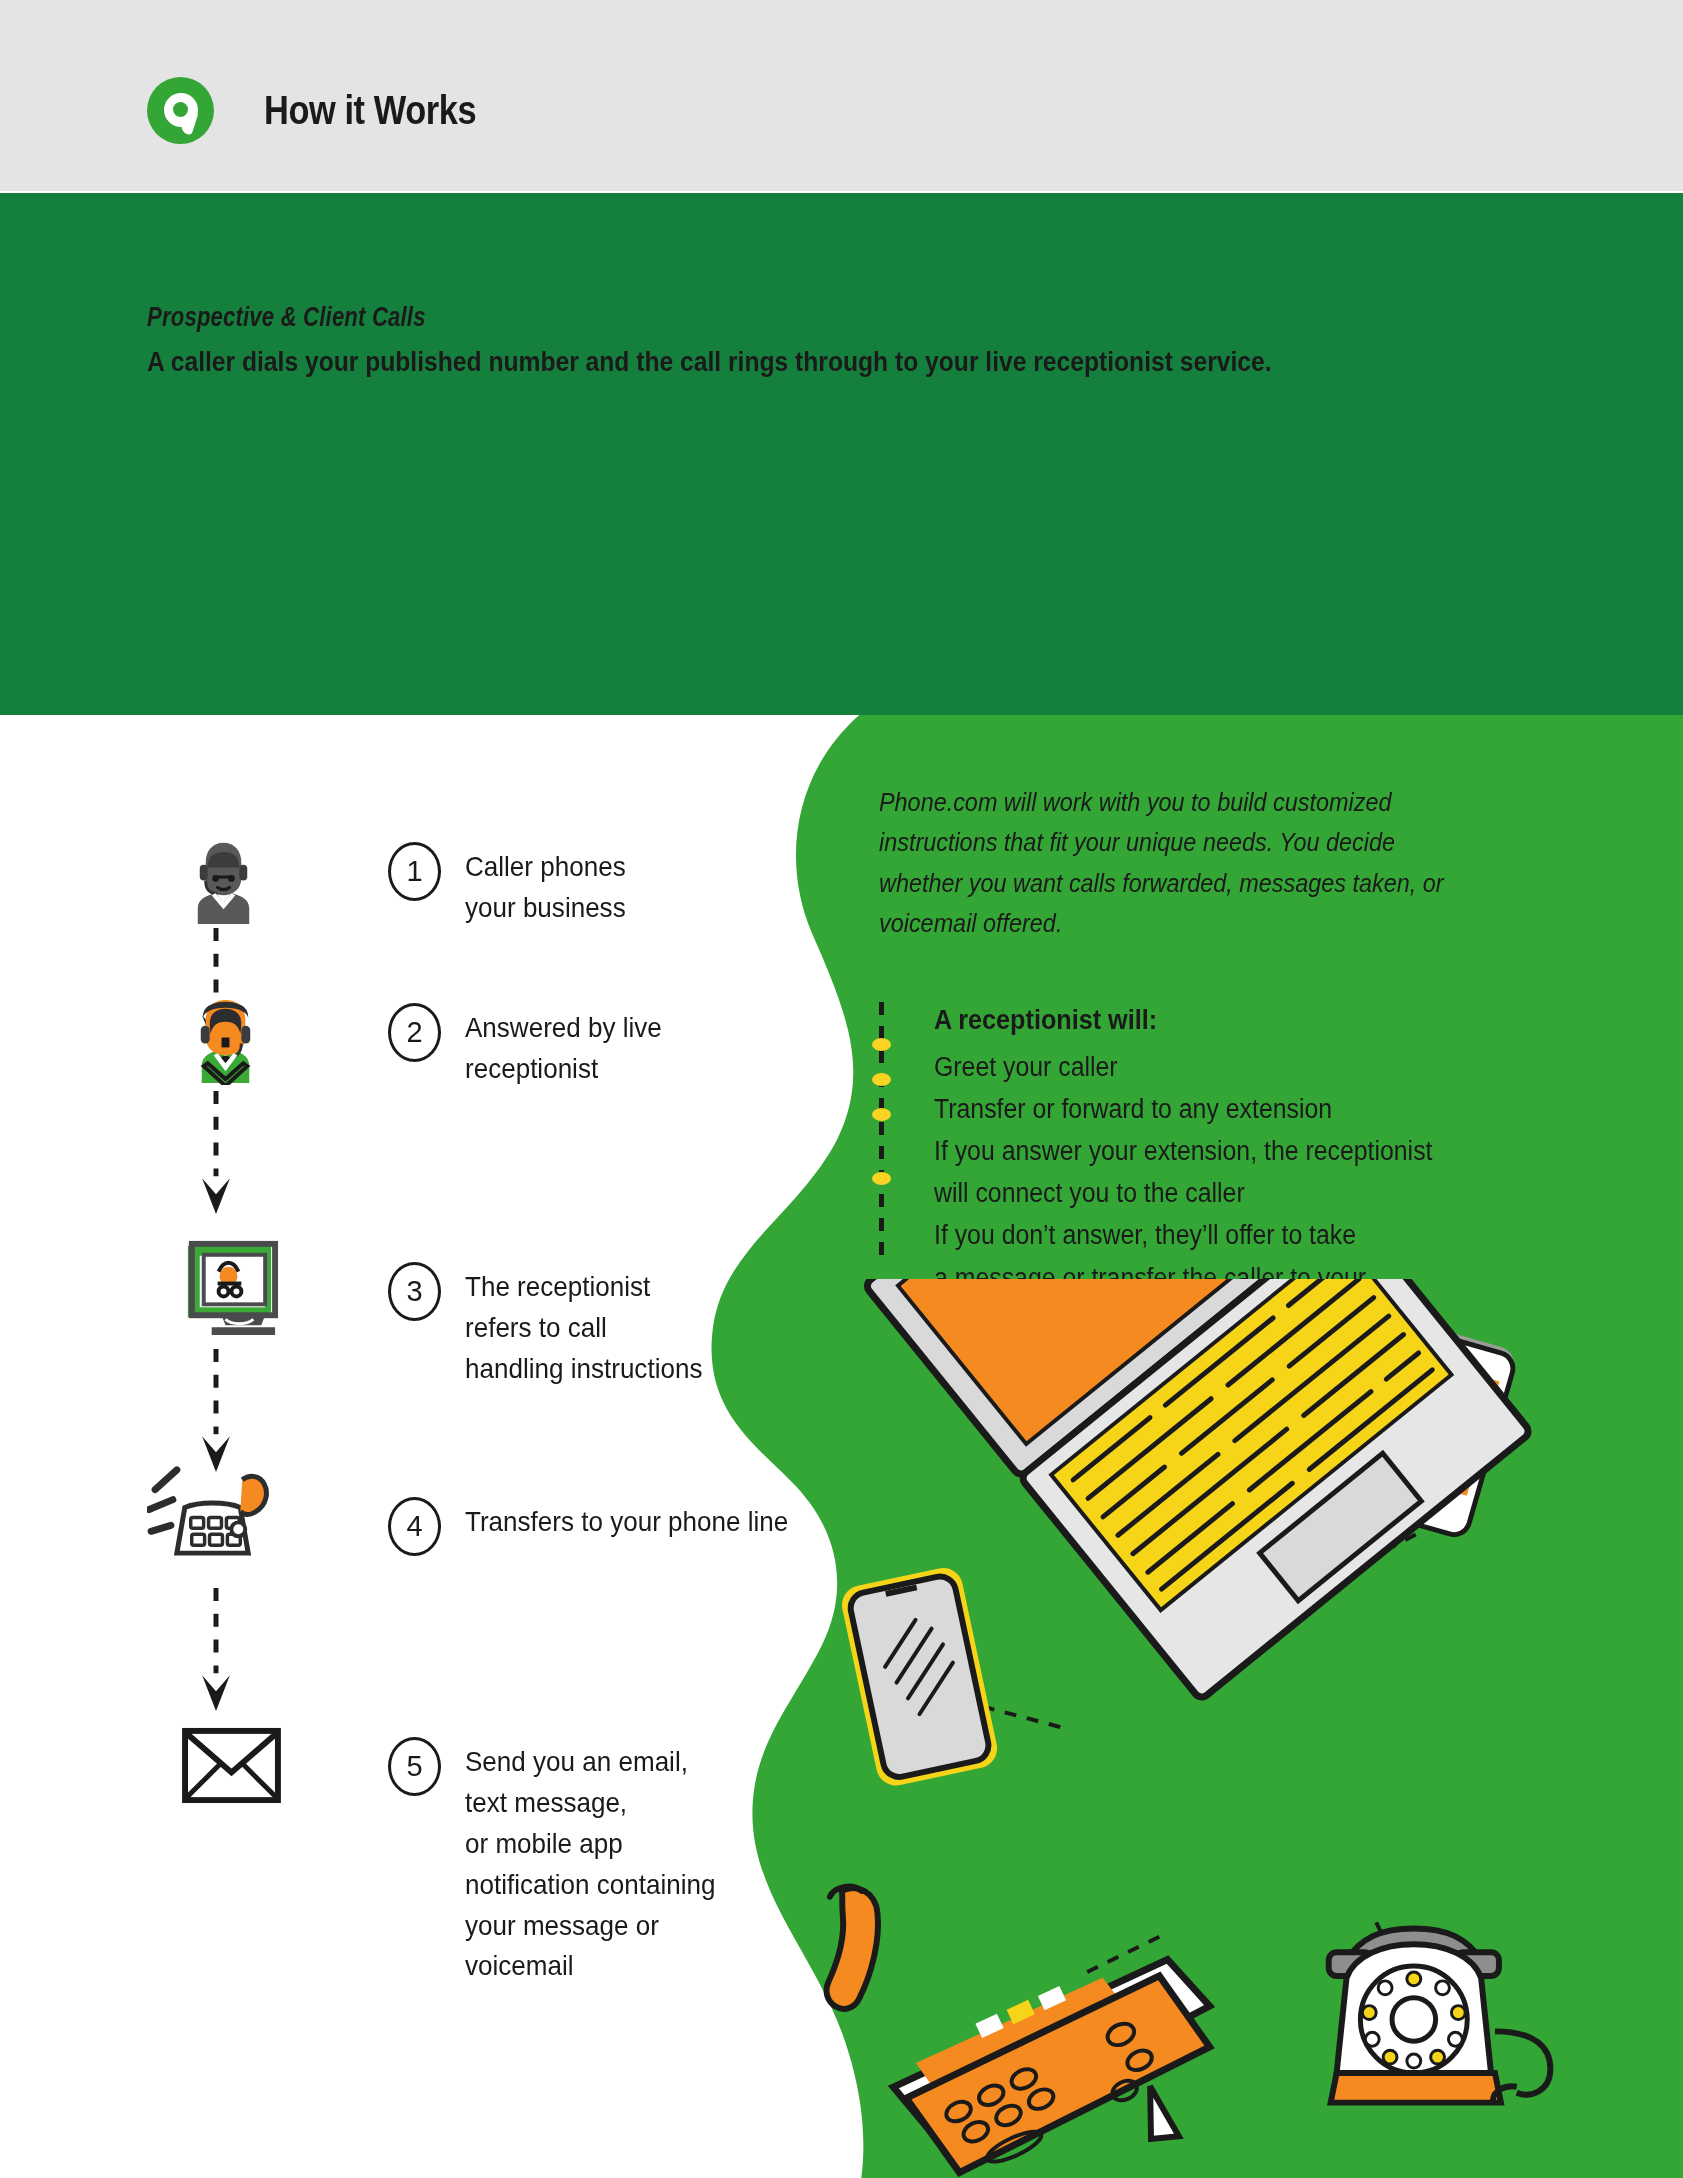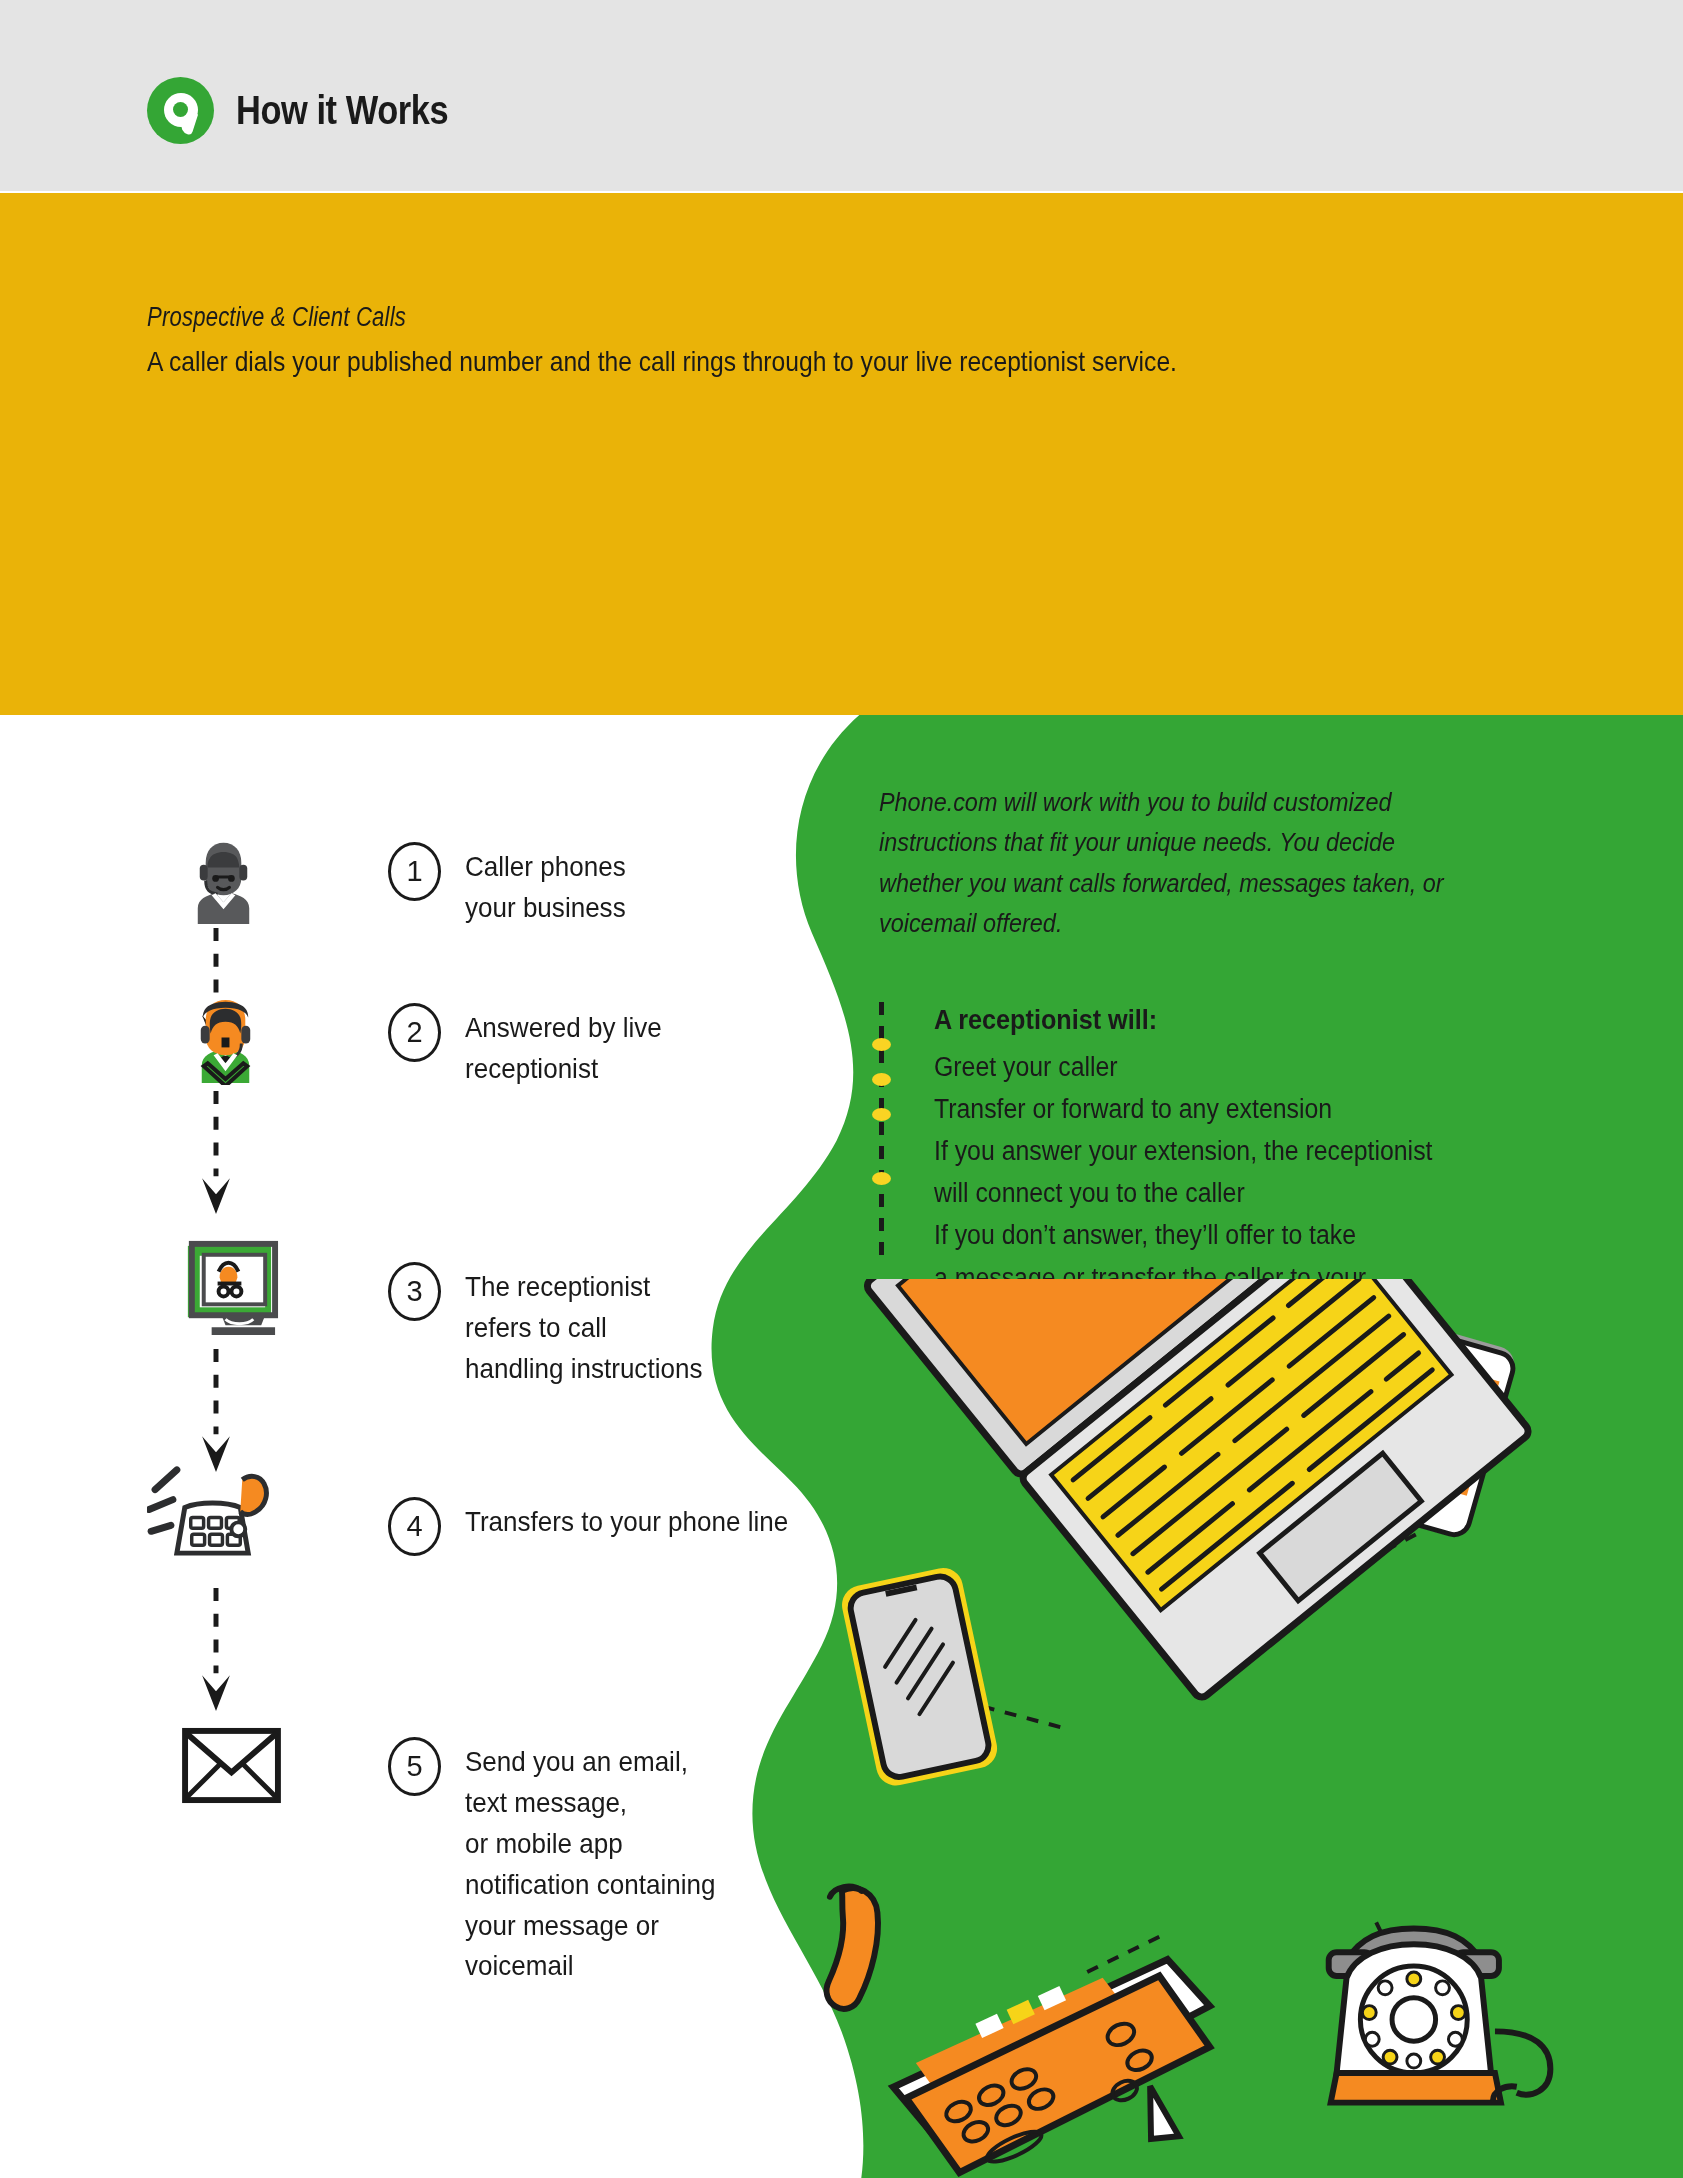--- a/index.html
+++ b/index.html
@@ -10,21 +10,21 @@
     overflow:hidden;
     position:relative;
   }
   
   #header{
     position:absolute;left:0;top:0;width:1683px;height:191px;
     background:#e4e4e4;
   }
   #header-inner{
     position:absolute;left:147px;top:77px;
-    display:flex;align-items:center;gap:22px;
+    display:flex;align-items:center;gap:50px;
   }
   #logo{
     width:67px;height:67px;border-radius:50%;
     background:#34a635;position:relative;flex:none;
   }
   #logo .q-out{
     position:absolute;left:50%;top:24%;
     width:34px;height:34px;margin-left:-17px;
     border-radius:50%;background:#ffffff;
   }
@@ -42,21 +42,22 @@
   #header-title{
     font-size:40px;font-weight:bold;color:#1a1a1a;
     letter-spacing:-0.5px;
     transform:scaleX(0.86);transform-origin:left center;
     white-space:nowrap;
   }
 
   
   #yellow-band{
     position:absolute;left:0;top:193px;width:1683px;height:522px;
-    background:#eab308;
+    background:#15803d;
+    font-weight:bold;
   }
   #yellow-inner{position:absolute;left:147px;top:109px;width:1287px;}
   .y-block{margin-bottom:36px;}
   .y-block:last-child{margin-bottom:0;}
   .y-head{
     font-size:27px;font-style:italic;color:#1a1a1a;
     transform:scaleX(0.82);transform-origin:left center;
     white-space:nowrap;margin-bottom:9px;letter-spacing:0.2px;
   }
   .y-body{

